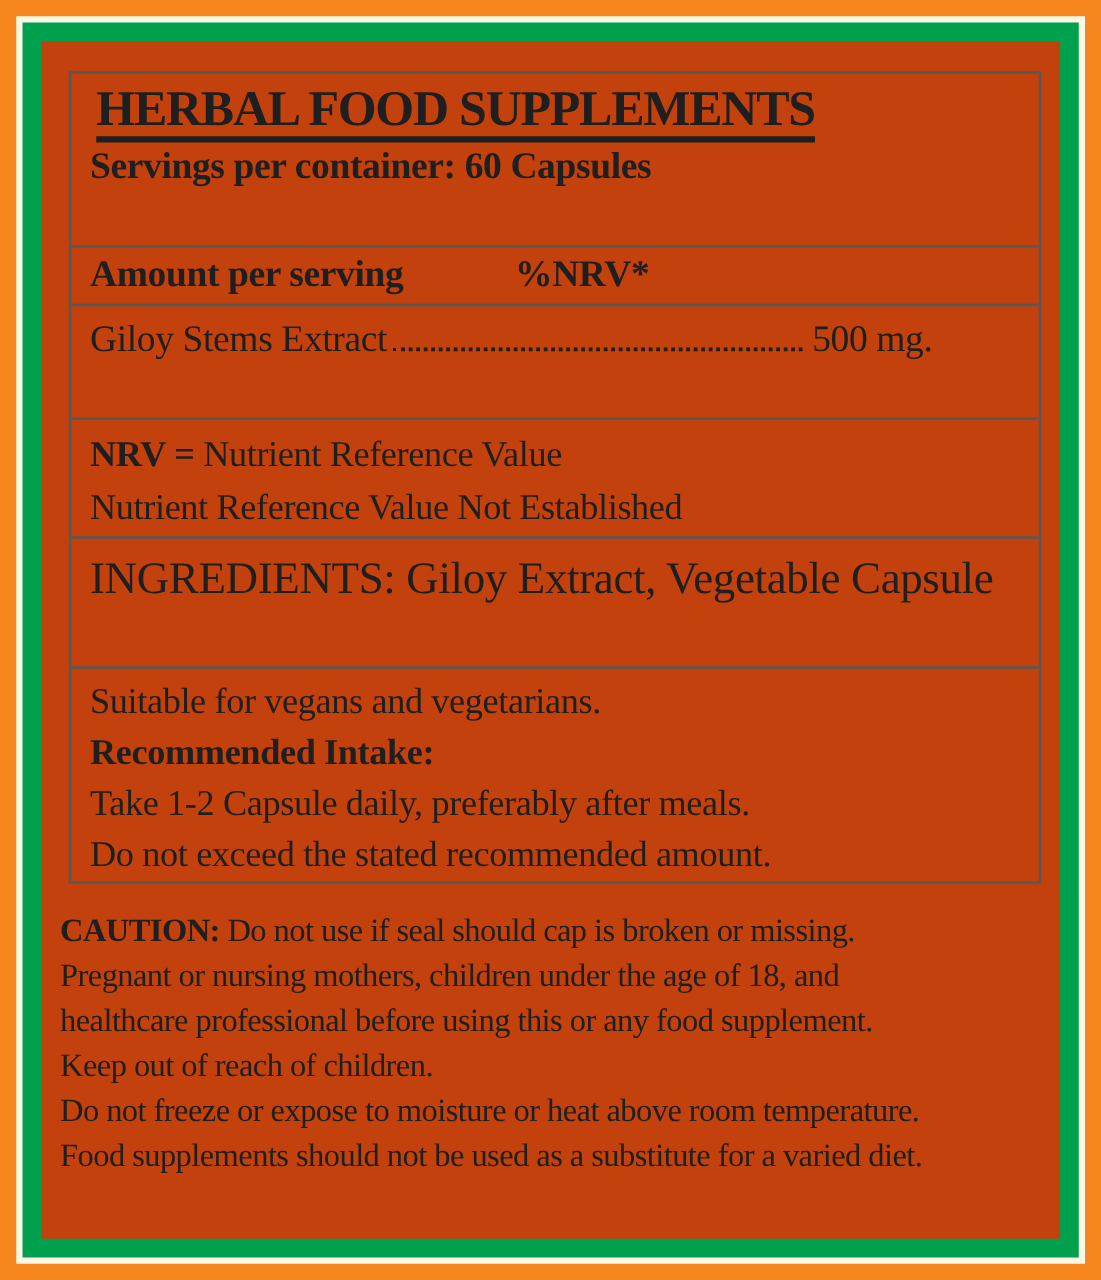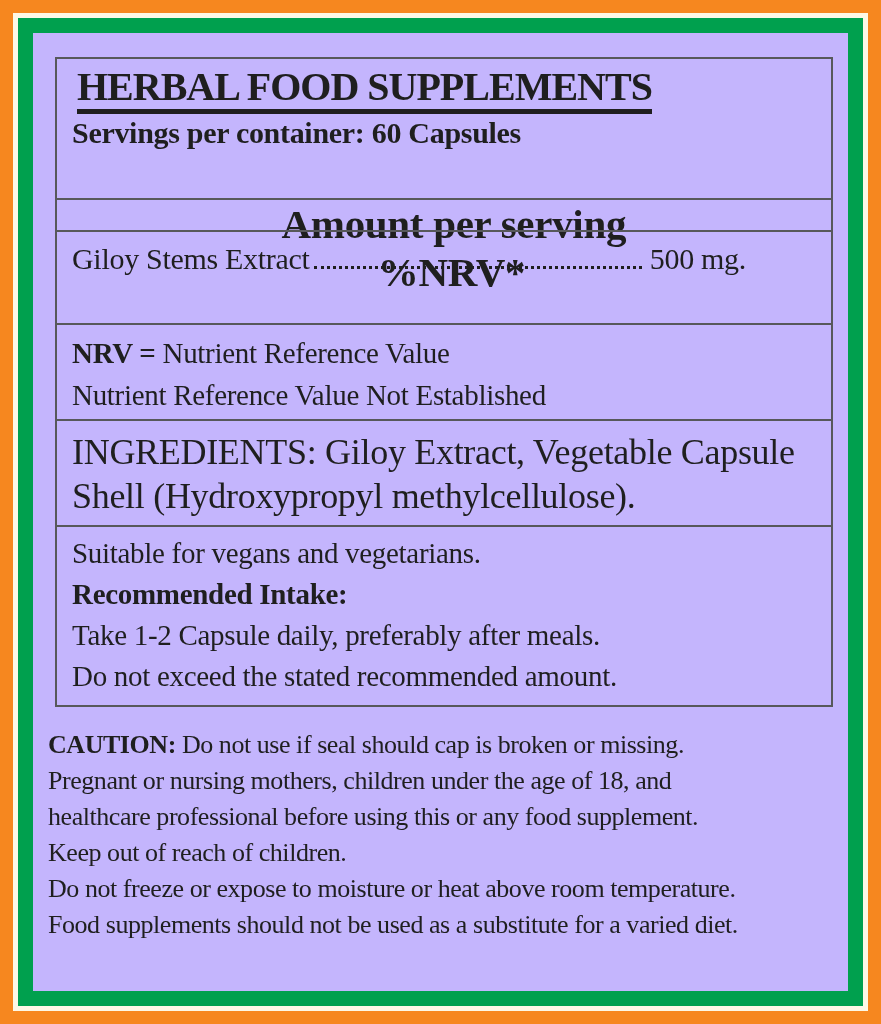--- a/index.html
+++ b/index.html
@@ -20,21 +20,21 @@
     background: #fdf8e6;
   }
   .border-green {
     position: absolute;
     inset: 18px;
     background: #00a04e;
   }
   .inner {
     position: absolute;
     inset: 33px;
-    background: #c4b5fd;
+    background: #c2410c;
     color: #1f1f1f;
   }
   
   .panel {
     position: absolute;
     left: 22px;
     top: 24px;
     width: 778px;
     height: 650px;
     border: 2px solid #57585a;
@@ -60,27 +60,26 @@
   }
   .serving-line {
     font-size: 30px;
     font-weight: bold;
     line-height: 37px;
     white-space: nowrap;
   }
   .serving-line.first { margin-top: 5px; }
 
   .sec-columns {
-    height: 32px;
+    height: 48px;
     display: flex;
     align-items: center;
-    font-size: 41px;
+    font-size: 30px;
     font-weight: bold;
     white-space: nowrap;
-    flex-direction: column;
   }
   .col-amount { width: 340px; }
 
   .sec-ingredient-row { height: 93px; font-size: 30px; text-align: center; }
   .dots-row {
     display: flex;
     align-items: baseline;
     padding-right: 85px;
     margin-top: 9px;
     line-height: 36px;
@@ -146,21 +145,20 @@
 
       <div class="sec sec-nrv">
         <div class="line">
           <span class="bold">NRV =</span><span> Nutrient Reference Value</span>
         </div>
         <div class="line">Nutrient Reference Value Not Established</div>
       </div>
 
       <div class="sec sec-ingredients">
         <div class="line">INGREDIENTS: Giloy Extract, Vegetable Capsule</div>
-        <div class="line">Shell (Hydroxypropyl methylcellulose).</div>
       </div>
 
       <div class="sec sec-usage">
         <div class="line">Suitable for vegans and vegetarians.</div>
         <div class="line bold">Recommended Intake:</div>
         <div class="line">Take 1-2 Capsule daily, preferably after meals.</div>
         <div class="line">Do not exceed the stated recommended amount.</div>
       </div>
 
     </div>

